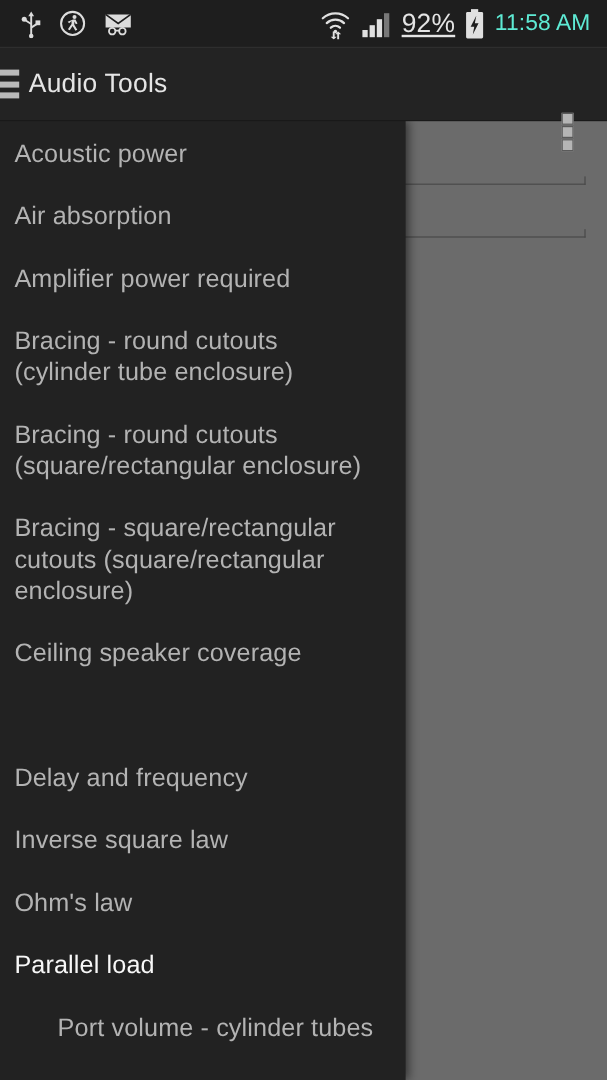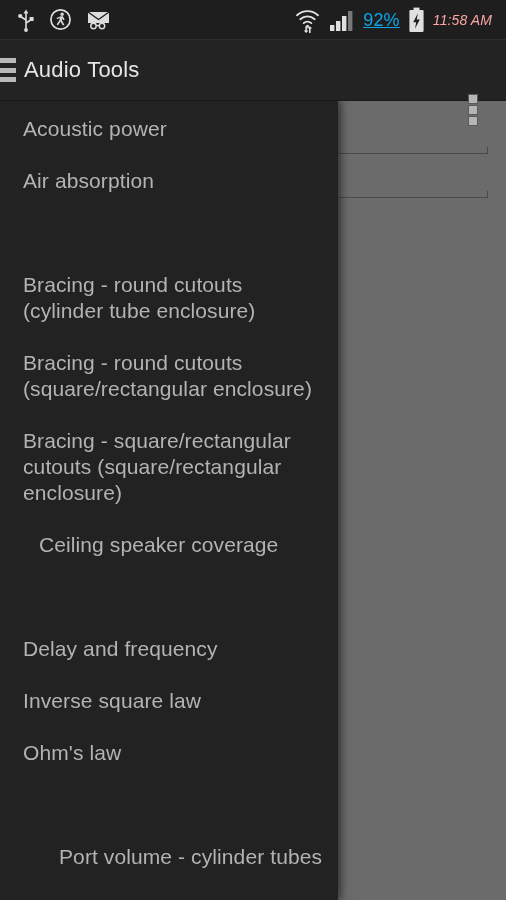--- a/index.html
+++ b/index.html
@@ -43,29 +43,28 @@
   }
   .sb-right {
     margin-left: auto;
     display: flex;
     align-items: center;
     gap: 8px;
     padding-right: 14px;
   }
   .sb-icon { display: block; }
   .sb-text {
-    color: #fca5a5;
-    font-size: 14px;
+    color: #5eead4;
+    font-size: 19px;
     letter-spacing: 0.1px;
     line-height: 1;
-    font-style: italic;
   }
   .sb-pct {
-    color: #0ea5e9;
-    font-size: 18px;
+    color: #e5e5e5;
+    font-size: 22px;
     line-height: 1;
     letter-spacing: 0.2px;
     text-decoration: underline;
   }
 
   
   #action-bar {
     position: absolute;
     left: 0; top: 40px;
     width: 506px;
@@ -198,21 +197,20 @@
   .nav-item {
     position: relative;
     display: block;
     padding: 0 14px 0 12px;
     color: #b3b3b3;
     font-size: 21px;
     line-height: 26px;
     letter-spacing: 0.1px;
     cursor: pointer;
     box-sizing: border-box;
-    margin-left: 11px;
   }
   .nav-item.selected {
     color: #f7f7f7;
   }
   .nav-label {
     display: block;
     white-space: pre-line;
   }
 </style>
 </head>
@@ -316,44 +314,50 @@
   <div id="scrim"></div>
 
   <nav id="drawer">
     <ul id="drawer-list" style="position: relative; height: 796px;">
         <li class="nav-item" style="position: absolute; left: 0px; width: 338px; top: 16px; height: 26px;">
           <span class="nav-label">Acoustic power</span>
         </li>
         <li class="nav-item" style="position: absolute; left: 0px; width: 338px; top: 68px; height: 26px;">
           <span class="nav-label">Air absorption</span>
         </li>
+        <li class="nav-item" style="position: absolute; left: 0px; width: 338px; top: 120px; height: 26px;">
+          <span class="nav-label">Amplifier power required</span>
+        </li>
         <li class="nav-item" style="position: absolute; left: 0px; width: 338px; top: 172px; height: 52px;">
           <span class="nav-label">Bracing - round cutouts
 (cylinder tube enclosure)</span>
         </li>
         <li class="nav-item" style="position: absolute; left: 0px; width: 338px; top: 250px; height: 52px;">
           <span class="nav-label">Bracing - round cutouts
 (square/rectangular enclosure)</span>
         </li>
         <li class="nav-item" style="position: absolute; left: 0px; width: 338px; top: 328px; height: 78px;">
           <span class="nav-label">Bracing - square/rectangular
 cutouts (square/rectangular
 enclosure)</span>
         </li>
-        <li class="nav-item" style="position: absolute; left: 16px; width: 338px; top: 432px; height: 26px;">
+        <li class="nav-item" style="position: absolute; left: 0px; width: 338px; top: 432px; height: 26px;">
           <span class="nav-label">Ceiling speaker coverage</span>
         </li>
         <li class="nav-item" style="position: absolute; left: 0px; width: 338px; top: 536px; height: 26px;">
           <span class="nav-label">Delay and frequency</span>
         </li>
         <li class="nav-item" style="position: absolute; left: 0px; width: 384px; top: 588px; height: 26px;">
           <span class="nav-label">Inverse square law</span>
         </li>
         <li class="nav-item" style="position: absolute; left: 0px; width: 338px; top: 640px; height: 26px;">
           <span class="nav-label">Ohm's law</span>
         </li>
+        <li class="nav-item selected" style="position: absolute; left: 0px; width: 338px; top: 692px; height: 26px;">
+          <span class="nav-label">Parallel load</span>
+        </li>
         <li class="nav-item" style="position: absolute; left: 0px; width: 338px; top: 744px; height: 26px; padding-left: 48px;">
           <span class="nav-label">Port volume - cylinder tubes</span>
         </li>
       </ul>
   </nav>
 
 </div>
 
 </body></html>

